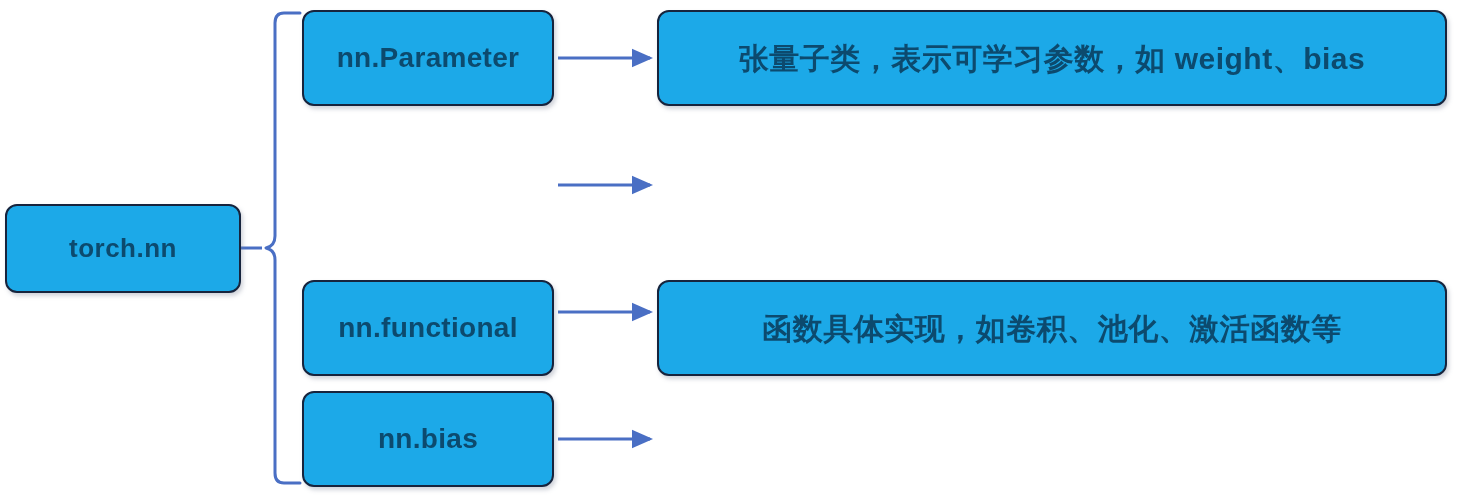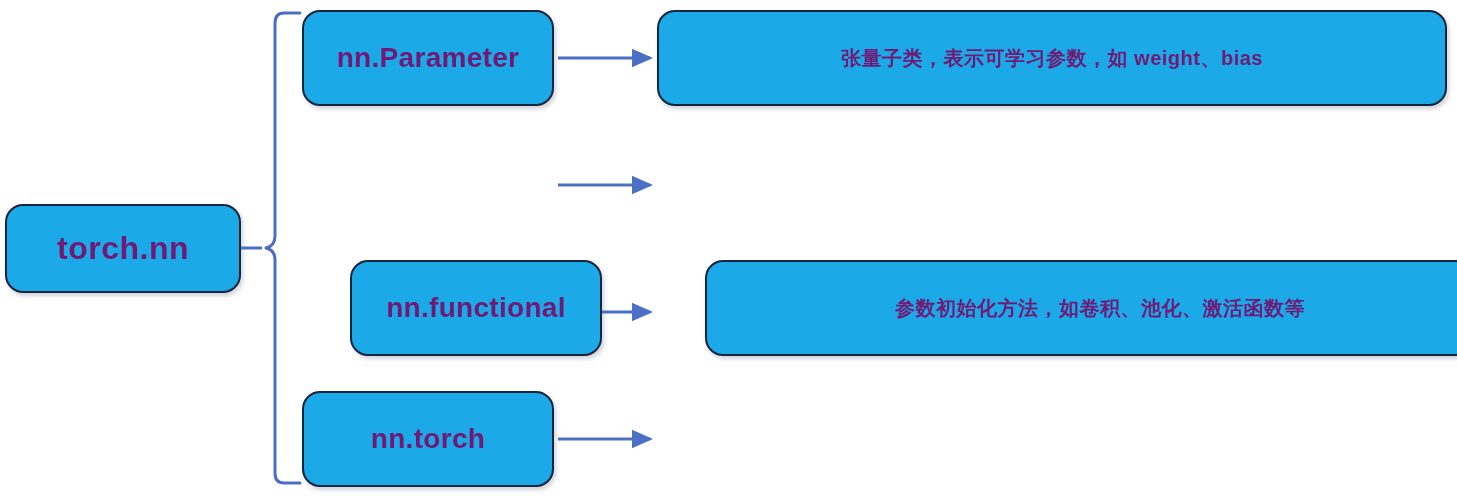--- a/index.html
+++ b/index.html
@@ -15,56 +15,56 @@
     width: 1457px;
     height: 500px;
     background: #ffffff;
     overflow: hidden;
   }
   .box {
     position: absolute;
     box-sizing: border-box;
     background: #1CA9E8;
     border: 2.5px solid #17243d;
-    border-radius: 18px;
+    border-radius: 12px;
     display: flex;
     align-items: center;
     justify-content: center;
-    color: #701a75;
+    color: #0c4a6e;
     font-weight: bold;
     box-shadow: 2px 3px 4px rgba(120,130,150,0.35);
     text-align: center;
     line-height: 1.1;
     white-space: nowrap;
   }
   .root-box {
     left: 5px;
     top: 204px;
     width: 236px;
     height: 89px;
-    font-size: 32px;
+    font-size: 26px;
     letter-spacing: 0.5px;
   }
   .node-box {
     left: 302px;
     width: 252px;
     height: 96px;
     font-size: 28px;
     letter-spacing: 0.3px;
   }
   .desc-box {
     left: 657px;
     width: 790px;
     height: 96px;
-    font-size: 20px;
+    font-size: 30px;
     letter-spacing: 0.5px;
   }
   .row-0 { top: 10px; }
   .row-1 { top: 137px; }
-  .row-2 { top: 260px; margin-left: 48px; }
+  .row-2 { top: 280px; }
   .row-3 { top: 391px; }
 
   svg.overlay {
     position: absolute;
     left: 0;
     top: 0;
     width: 1457px;
     height: 500px;
     pointer-events: none;
   }
@@ -89,18 +89,18 @@
     <line x1="558" y1="58" x2="650" y2="58" stroke="#4a6fc4" stroke-width="3" marker-end="url(#arrowhead)"></line>
     <line x1="558" y1="185" x2="650" y2="185" stroke="#4a6fc4" stroke-width="3" marker-end="url(#arrowhead)"></line>
     <line x1="558" y1="312" x2="650" y2="312" stroke="#4a6fc4" stroke-width="3" marker-end="url(#arrowhead)"></line>
     <line x1="558" y1="439" x2="650" y2="439" stroke="#4a6fc4" stroke-width="3" marker-end="url(#arrowhead)"></line>
   </svg>
 
   <div class="box root-box">torch.nn</div>
 
   <div class="box node-box row-0">nn.Parameter</div>
   <div class="box node-box row-2">nn.functional</div>
-  <div class="box node-box row-3">nn.torch</div>
+  <div class="box node-box row-3">nn.bias</div>
 
   <div class="box desc-box row-0">张量子类，表示可学习参数，如 weight、bias</div>
-  <div class="box desc-box row-2">参数初始化方法，如卷积、池化、激活函数等</div>
+  <div class="box desc-box row-2">函数具体实现，如卷积、池化、激活函数等</div>
 
 </div>
 
 </body></html>

